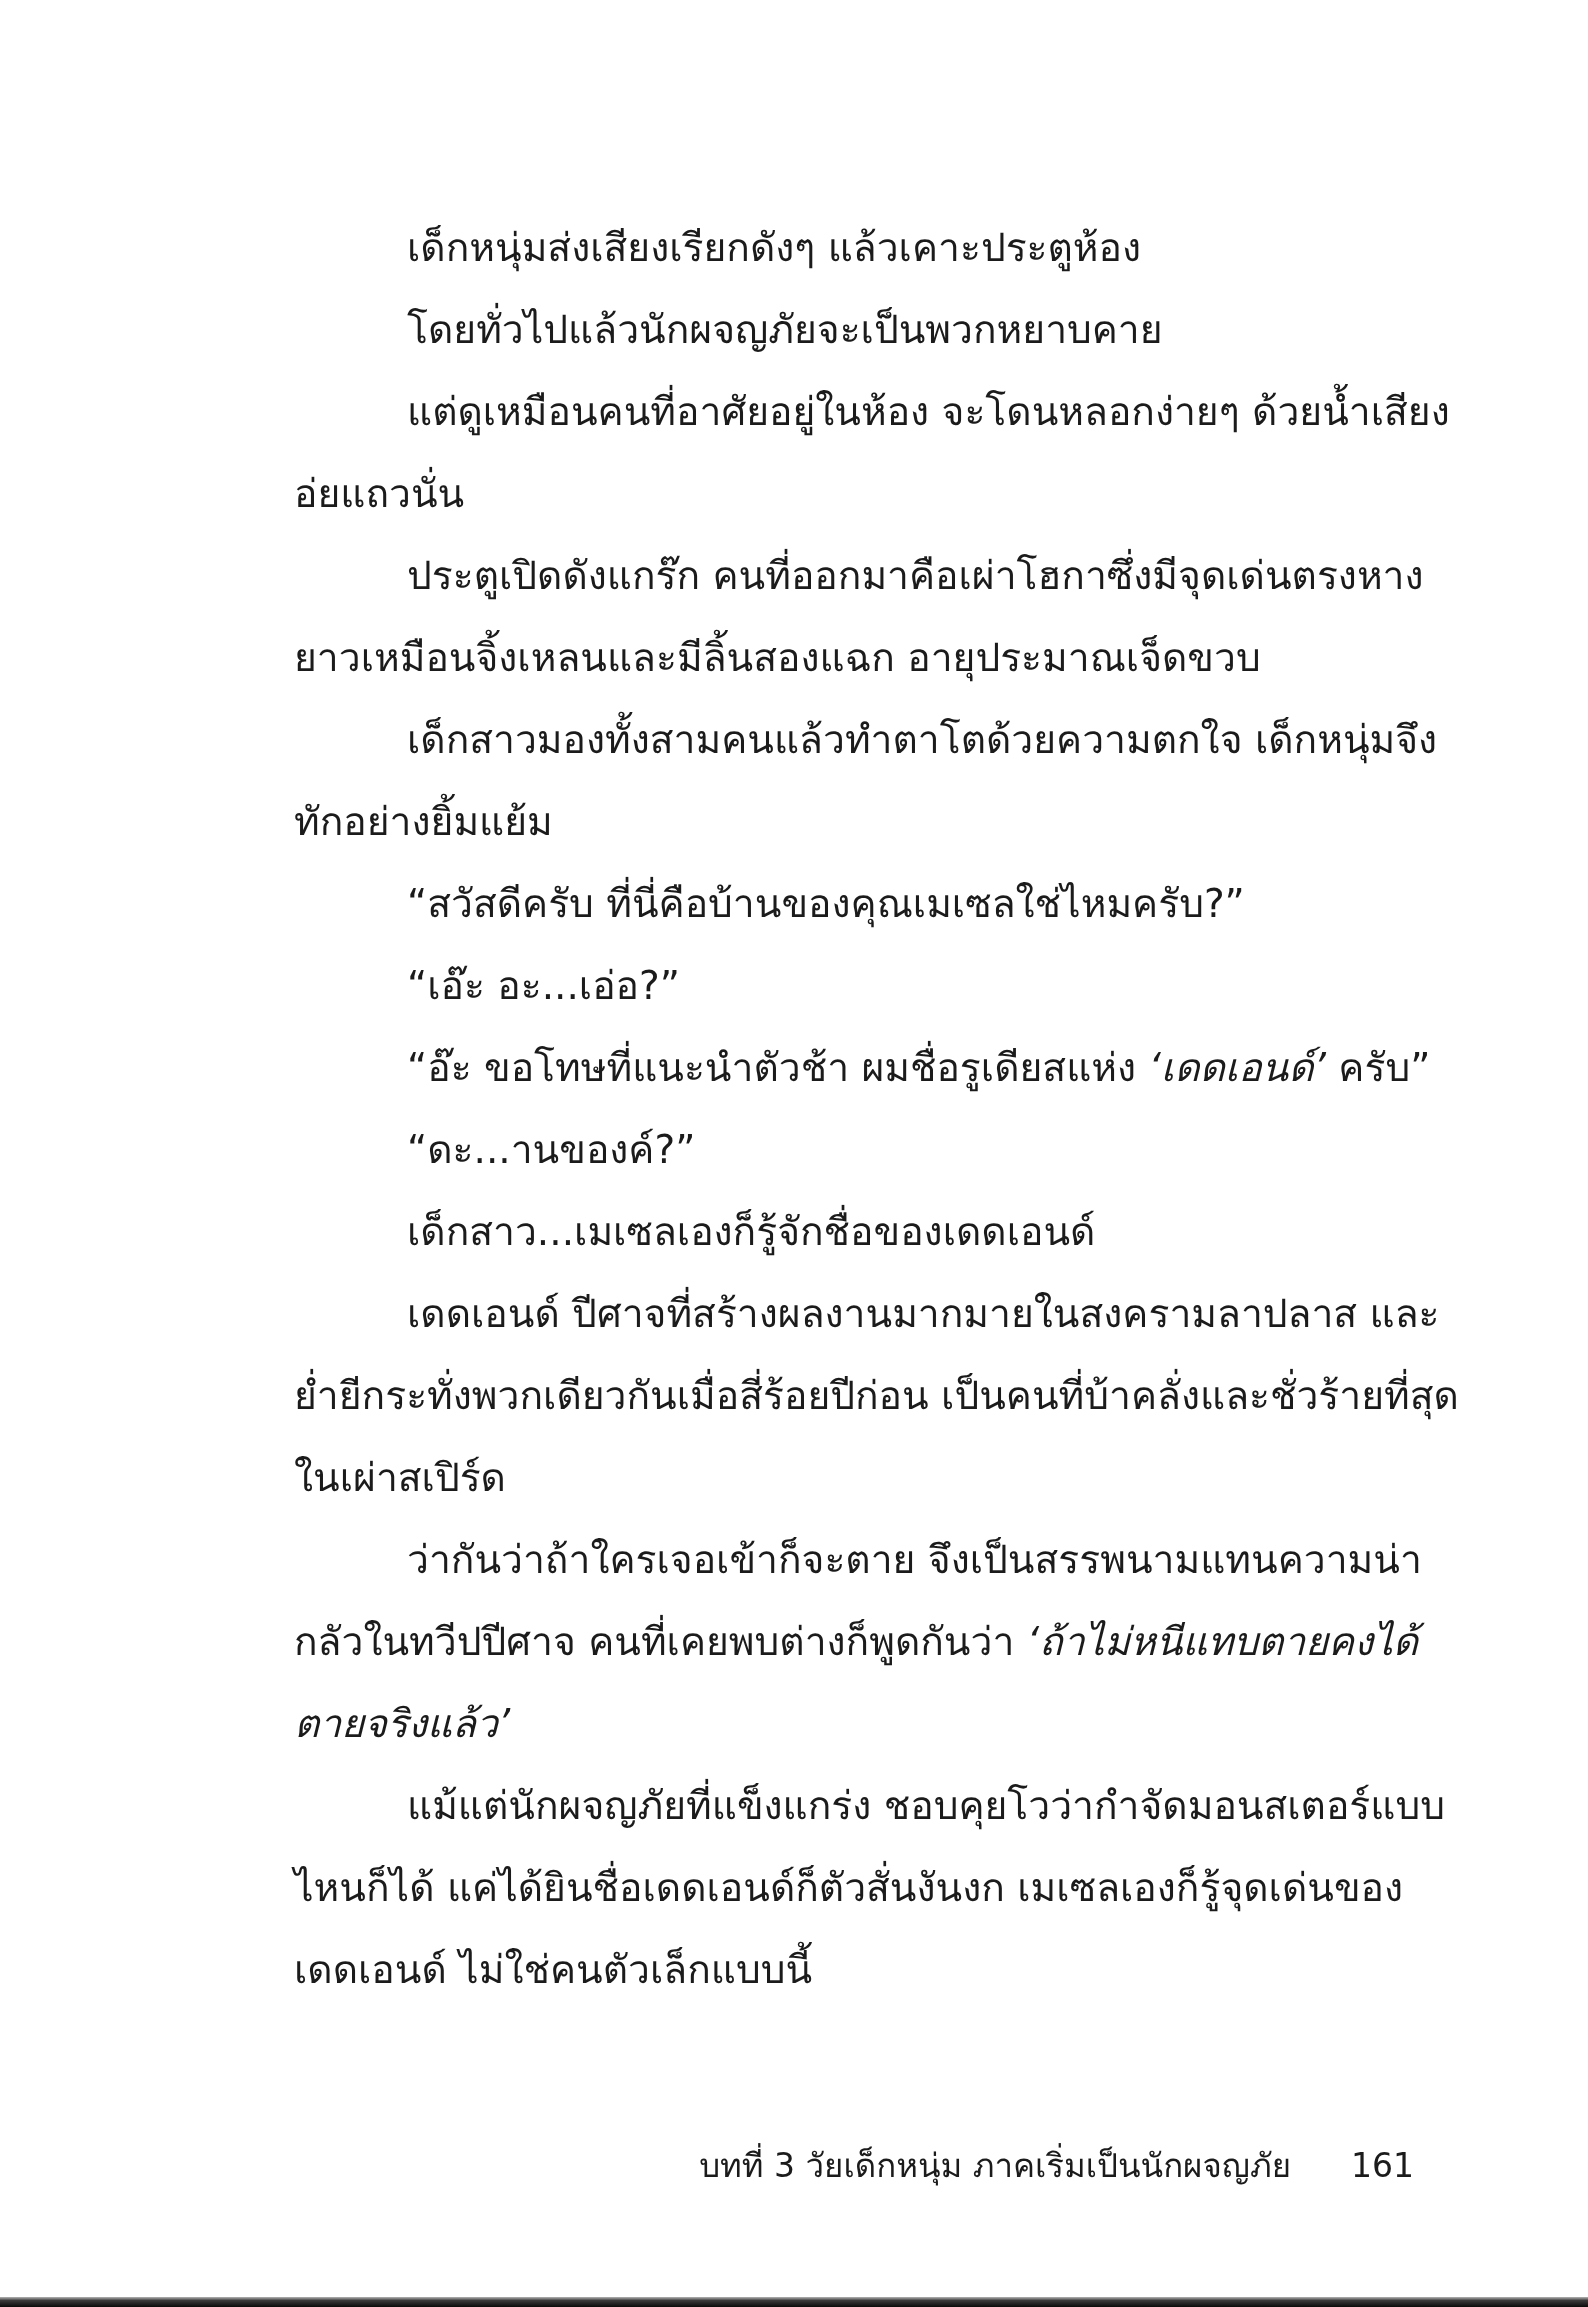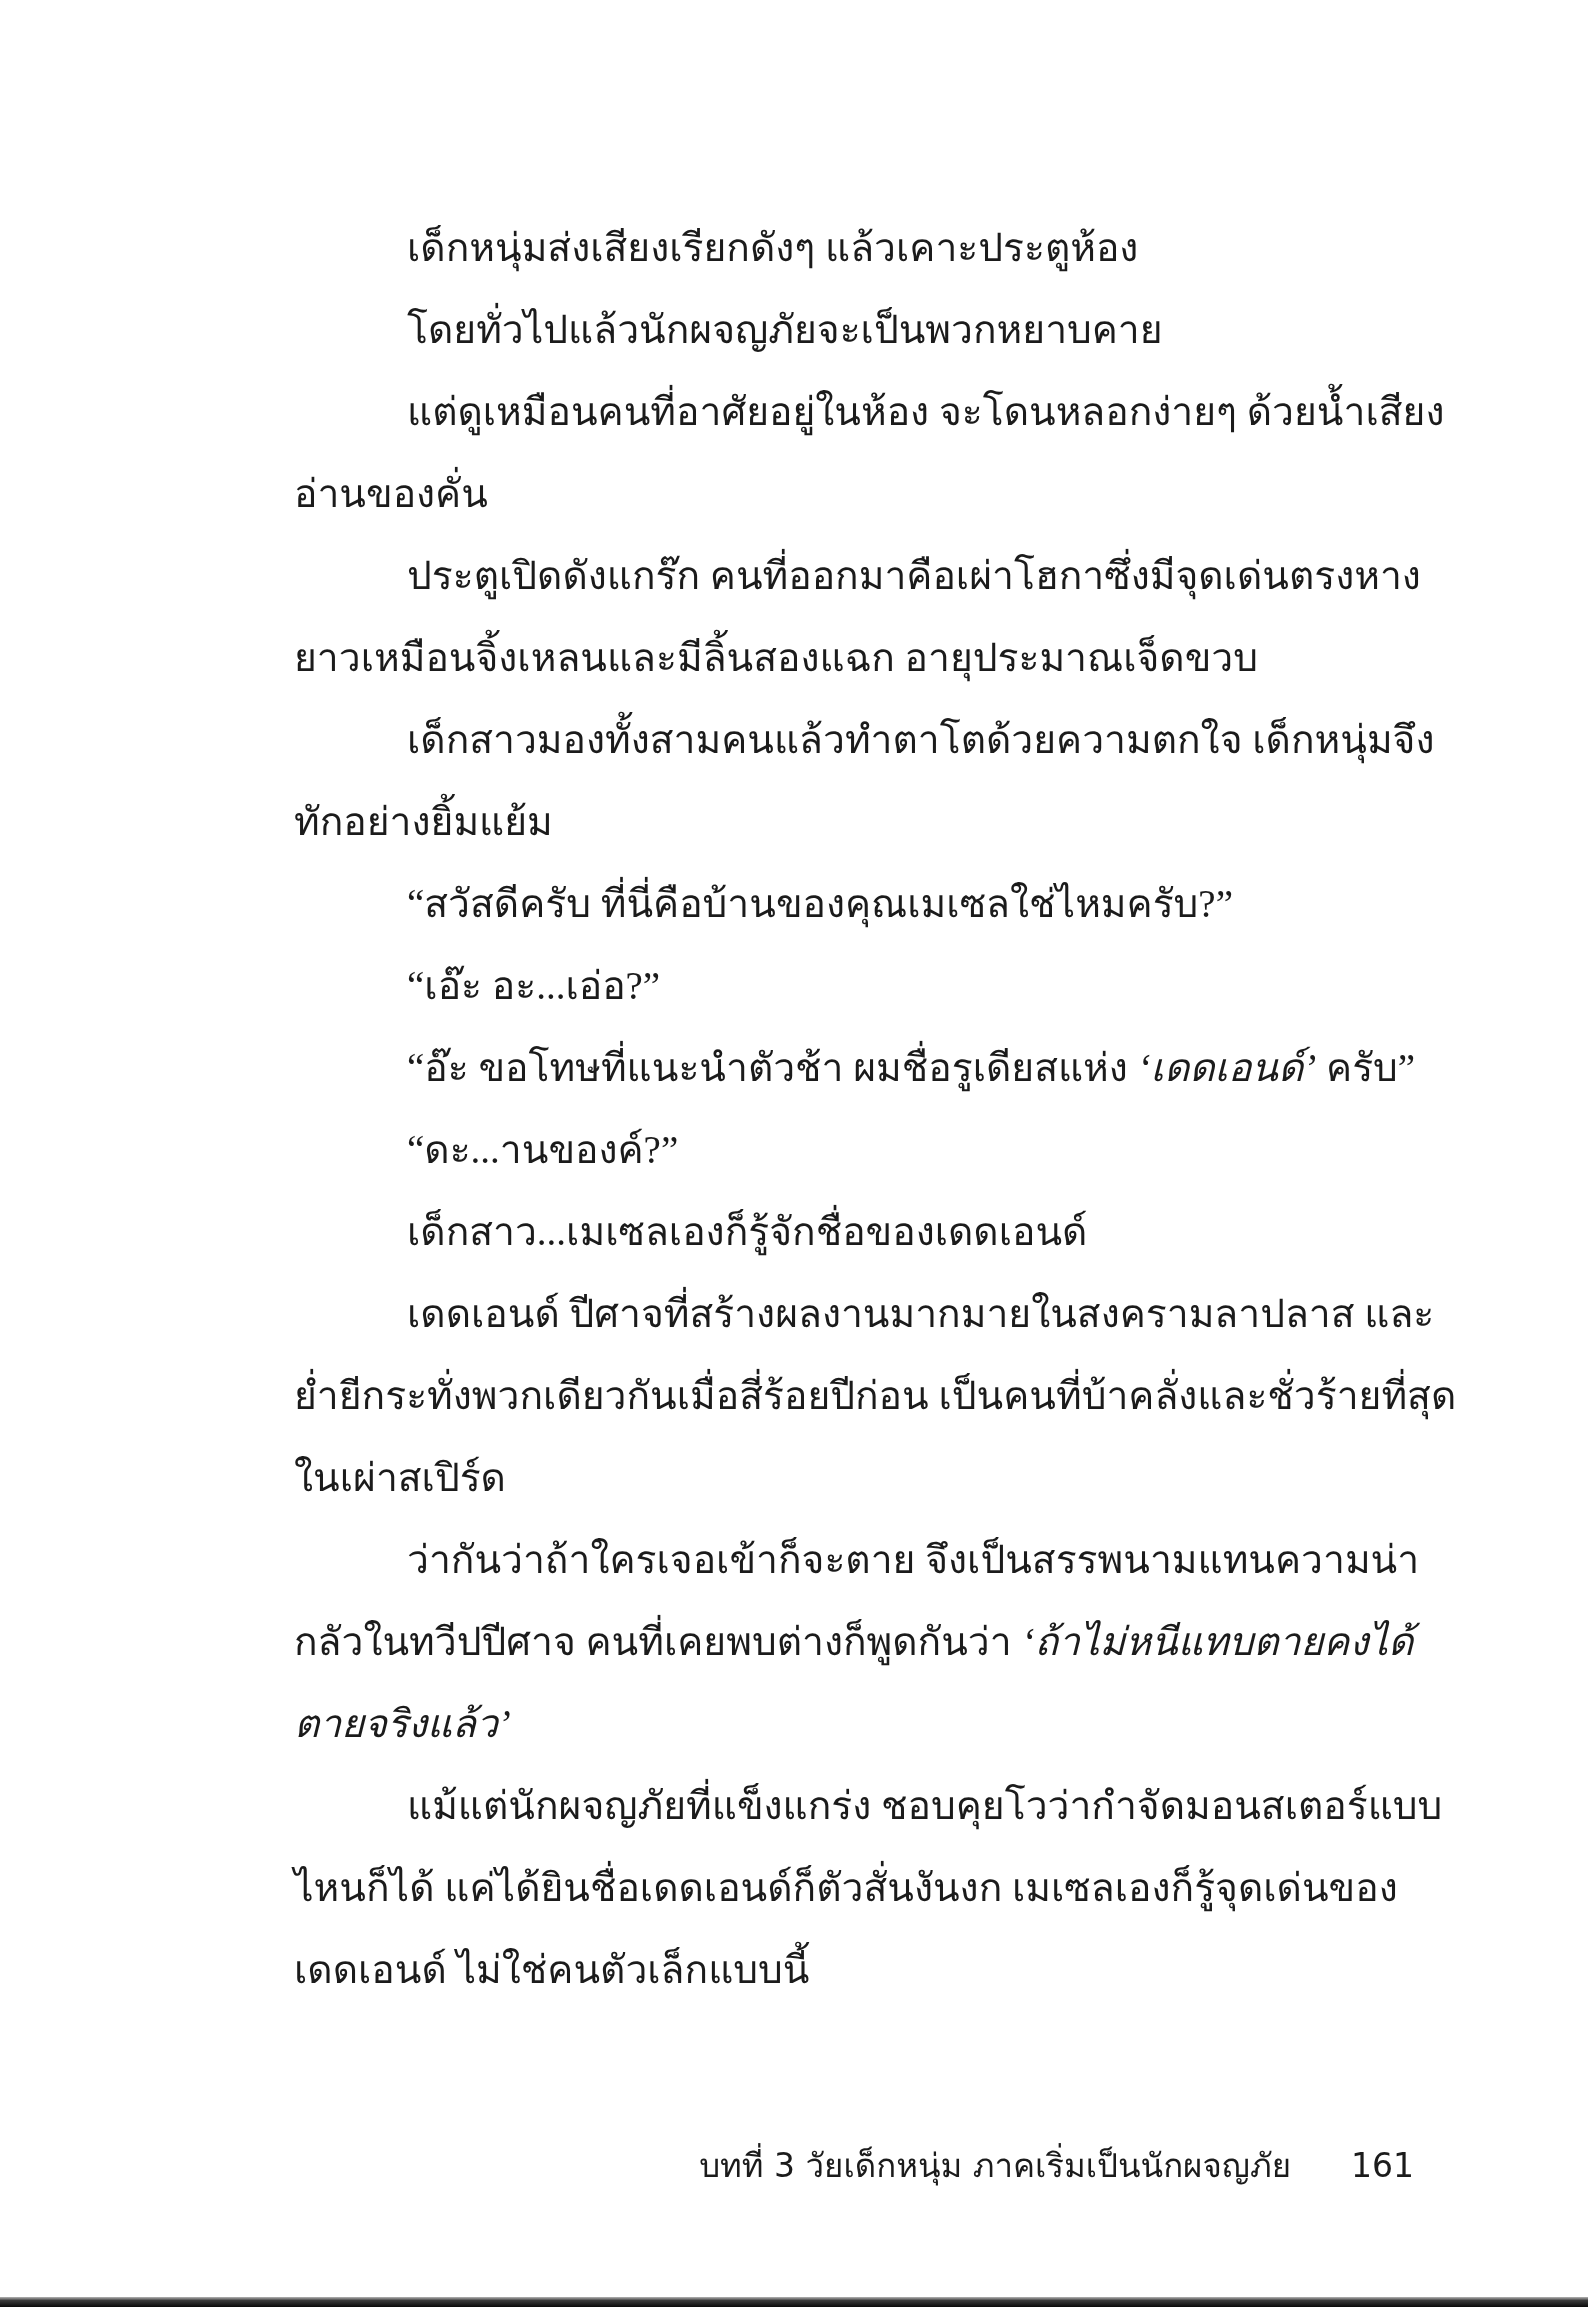--- a/index.html
+++ b/index.html
@@ -20,21 +20,20 @@
     left: 294px;
     top: 207px;
     width: 1132px;
   }
   .line {
     font-size: 39px;
     line-height: 82px;
     height: 82px;
     white-space: nowrap;
     letter-spacing: 0px;
-    font-family: Liberation Serif, serif;
   }
   .line.indent {
     padding-left: 113px;
   }
   .italic {
     font-style: italic;
   }
   .page-footer {
     position: absolute;
     right: 174px;
@@ -57,21 +56,21 @@
     background: linear-gradient(to bottom, #b5b5b5 0%, #3a3a3a 35%, #0a0a0a 100%);
   }
 </style>
 </head>
 <body>
 
 <main class="text-block" id="text-block">
     <div class="line indent"><span class="">เด็กหนุ่มส่งเสียงเรียกดังๆ แล้วเคาะประตูห้อง</span></div>
     <div class="line indent"><span class="">โดยทั่วไปแล้วนักผจญภัยจะเป็นพวกหยาบคาย</span></div>
     <div class="line indent"><span class="">แต่ดูเหมือนคนที่อาศัยอยู่ในห้อง จะโดนหลอกง่ายๆ ด้วยน้ำเสียง</span></div>
-    <div class="line"><span class="">อ่านของคั่น</span></div>
+    <div class="line"><span class="">อ่ยแถวนั่น</span></div>
     <div class="line indent"><span class="">ประตูเปิดดังแกร๊ก คนที่ออกมาคือเผ่าโฮกาซึ่งมีจุดเด่นตรงหาง</span></div>
     <div class="line"><span class="">ยาวเหมือนจิ้งเหลนและมีลิ้นสองแฉก อายุประมาณเจ็ดขวบ</span></div>
     <div class="line indent"><span class="">เด็กสาวมองทั้งสามคนแล้วทำตาโตด้วยความตกใจ เด็กหนุ่มจึง</span></div>
     <div class="line"><span class="">ทักอย่างยิ้มแย้ม</span></div>
     <div class="line indent"><span class="">“สวัสดีครับ ที่นี่คือบ้านของคุณเมเซลใช่ไหมครับ?”</span></div>
     <div class="line indent"><span class="">“เอ๊ะ อะ...เอ่อ?”</span></div>
     <div class="line indent"><span class="">“อ๊ะ ขอโทษที่แนะนำตัวช้า ผมชื่อรูเดียสแห่ง </span><span class="italic">‘เดดเอนด์’</span><span class=""> ครับ”</span></div>
     <div class="line indent"><span class="">“ดะ...านของค์?”</span></div>
     <div class="line indent"><span class="">เด็กสาว...เมเซลเองก็รู้จักชื่อของเดดเอนด์</span></div>
     <div class="line indent"><span class="">เดดเอนด์ ปีศาจที่สร้างผลงานมากมายในสงครามลาปลาส และ</span></div>

